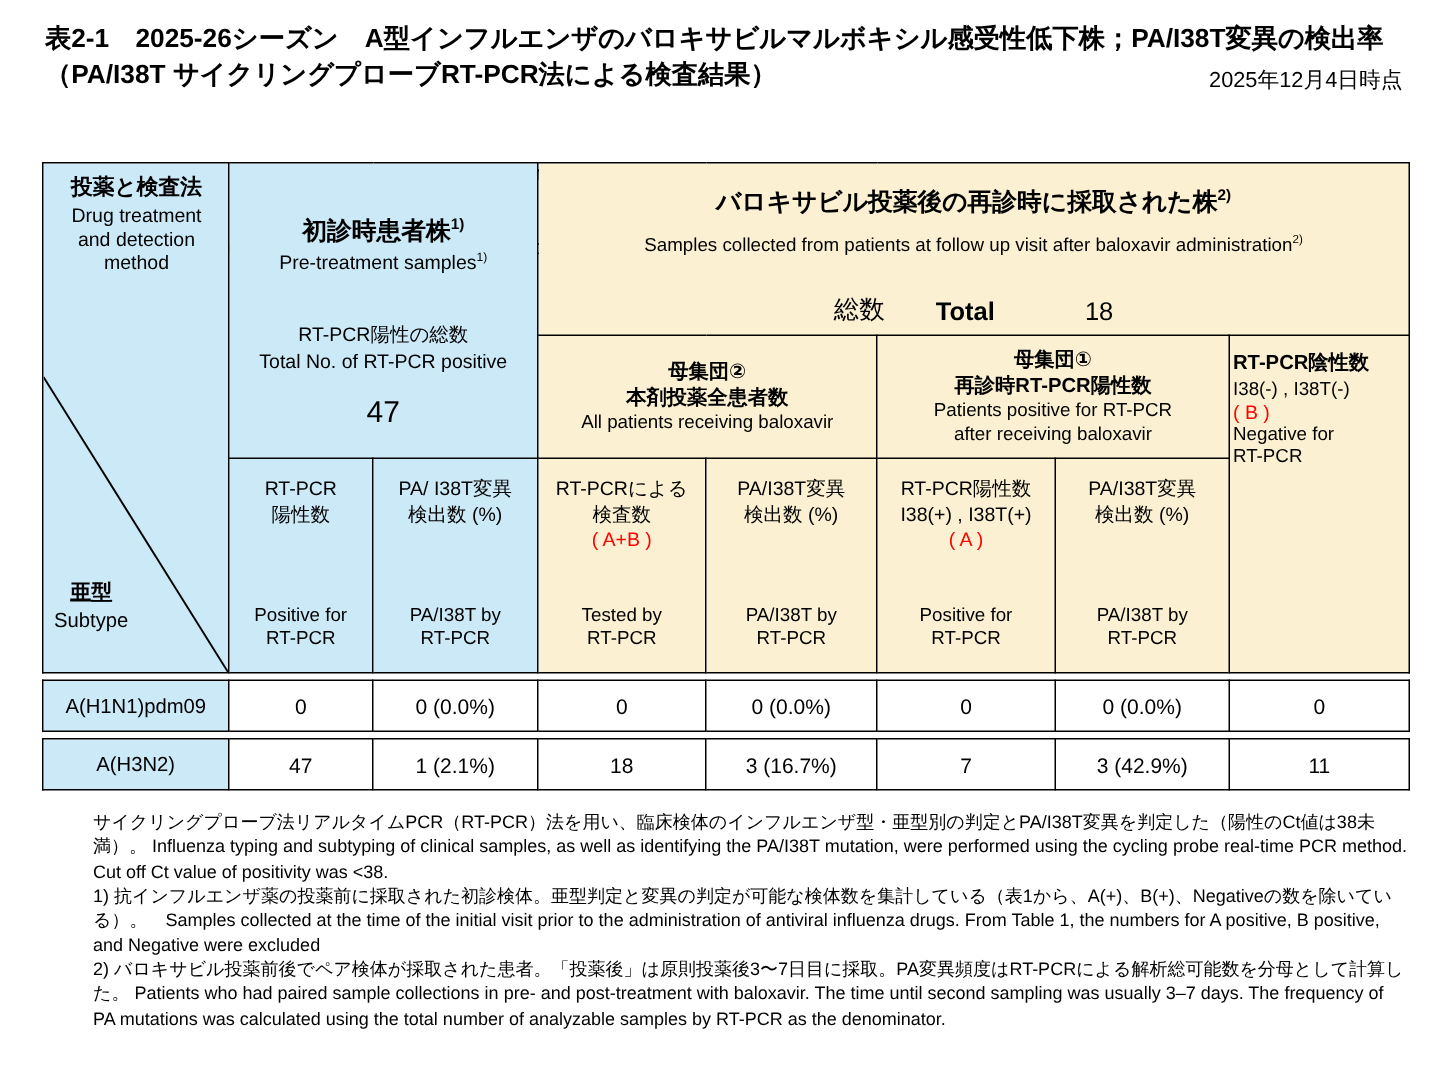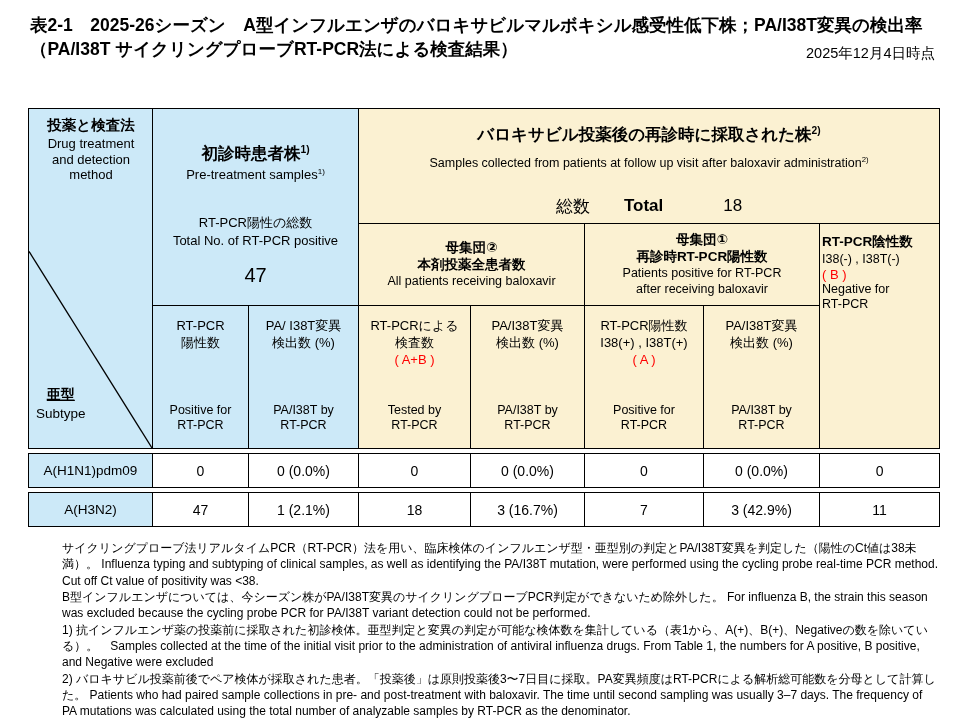--- a/index.html
+++ b/index.html
@@ -46,21 +46,21 @@
   .pt-jp { font-size: 16.5px; font-weight: bold; }
   .pt-en { font-size: 13px; margin-top: 2px; }
   .pt-lbl-jp { font-size: 13px; margin-top: 32px; }
   .pt-lbl-en { font-size: 13px; margin-top: 1px; }
   .pt-val { font-size: 20px; margin-top: 16px; }
   
   td.followup { vertical-align: top; }
   .fu-wrap { padding-top: 10px; }
   .fu-jp { font-size: 16.5px; font-weight: bold; }
   .fu-en { font-size: 12.5px; margin-top: 9px; }
-  .fu-total { margin-top: 24px; font-size: 17px; display: flex; justify-content: center; align-items: center; }
+  .fu-total { margin-top: 24px; font-size: 17px; display: flex; justify-content: center; align-items: flex-end; }
   .fu-total .t-en { font-weight: bold; margin-left: 34px; }
   .fu-total .t-val { margin-left: 60px; }
   
   .grp-wrap { padding: 5px 2px; }
   .grp-wrap .en { margin-top: 1px; }
   
   td.negcell { vertical-align: top; }
   .neg-wrap { height: 218px; display: flex; flex-direction: column; align-items: flex-start; padding: 7px 2px 22px; }
   .neg-wrap .l2 { font-size: 12.5px; margin-top: 1px; }
   .neg-wrap .code { font-size: 13px; margin-top: 1px; }
@@ -273,18 +273,17 @@
       <td>3 (16.7%)</td>
       <td>7</td>
       <td>3 (42.9%)</td>
       <td>11</td>
     </tr>
   </tbody>
     </table>
 
   <div class="footnotes">
     <p>サイクリングプローブ法リアルタイムPCR（RT-PCR）法を用い、臨床検体のインフルエンザ型・亜型別の判定とPA/I38T変異を判定した（陽性のCt値は38未満）。 Influenza typing and subtyping of clinical samples, as well as identifying the PA/I38T mutation, were performed using the cycling probe real-time PCR method. Cut off Ct value of positivity was &lt;38.</p>
-    <p>B型インフルエンザについては、今シーズン株がPA/I38T変異のサイクリングプローブPCR判定ができないため除外した。 For influenza B, the strain this season was excluded because the cycling probe PCR for PA/I38T variant detection could not be performed.</p>
     <p>1) 抗インフルエンザ薬の投薬前に採取された初診検体。亜型判定と変異の判定が可能な検体数を集計している（表1から、A(+)、B(+)、Negativeの数を除いている）。　Samples collected at the time of the initial visit prior to the administration of antiviral influenza drugs. From Table 1, the numbers for A positive, B positive, and Negative were excluded</p>
     <p>2) バロキサビル投薬前後でペア検体が採取された患者。「投薬後」は原則投薬後3〜7日目に採取。PA変異頻度はRT-PCRによる解析総可能数を分母として計算した。 Patients who had paired sample collections in pre- and post-treatment with baloxavir. The time until second sampling was usually 3–7 days. The frequency of PA mutations was calculated using the total number of analyzable samples by RT-PCR as the denominator.</p>
   </div>
 
 </div>
 
 </body></html>

